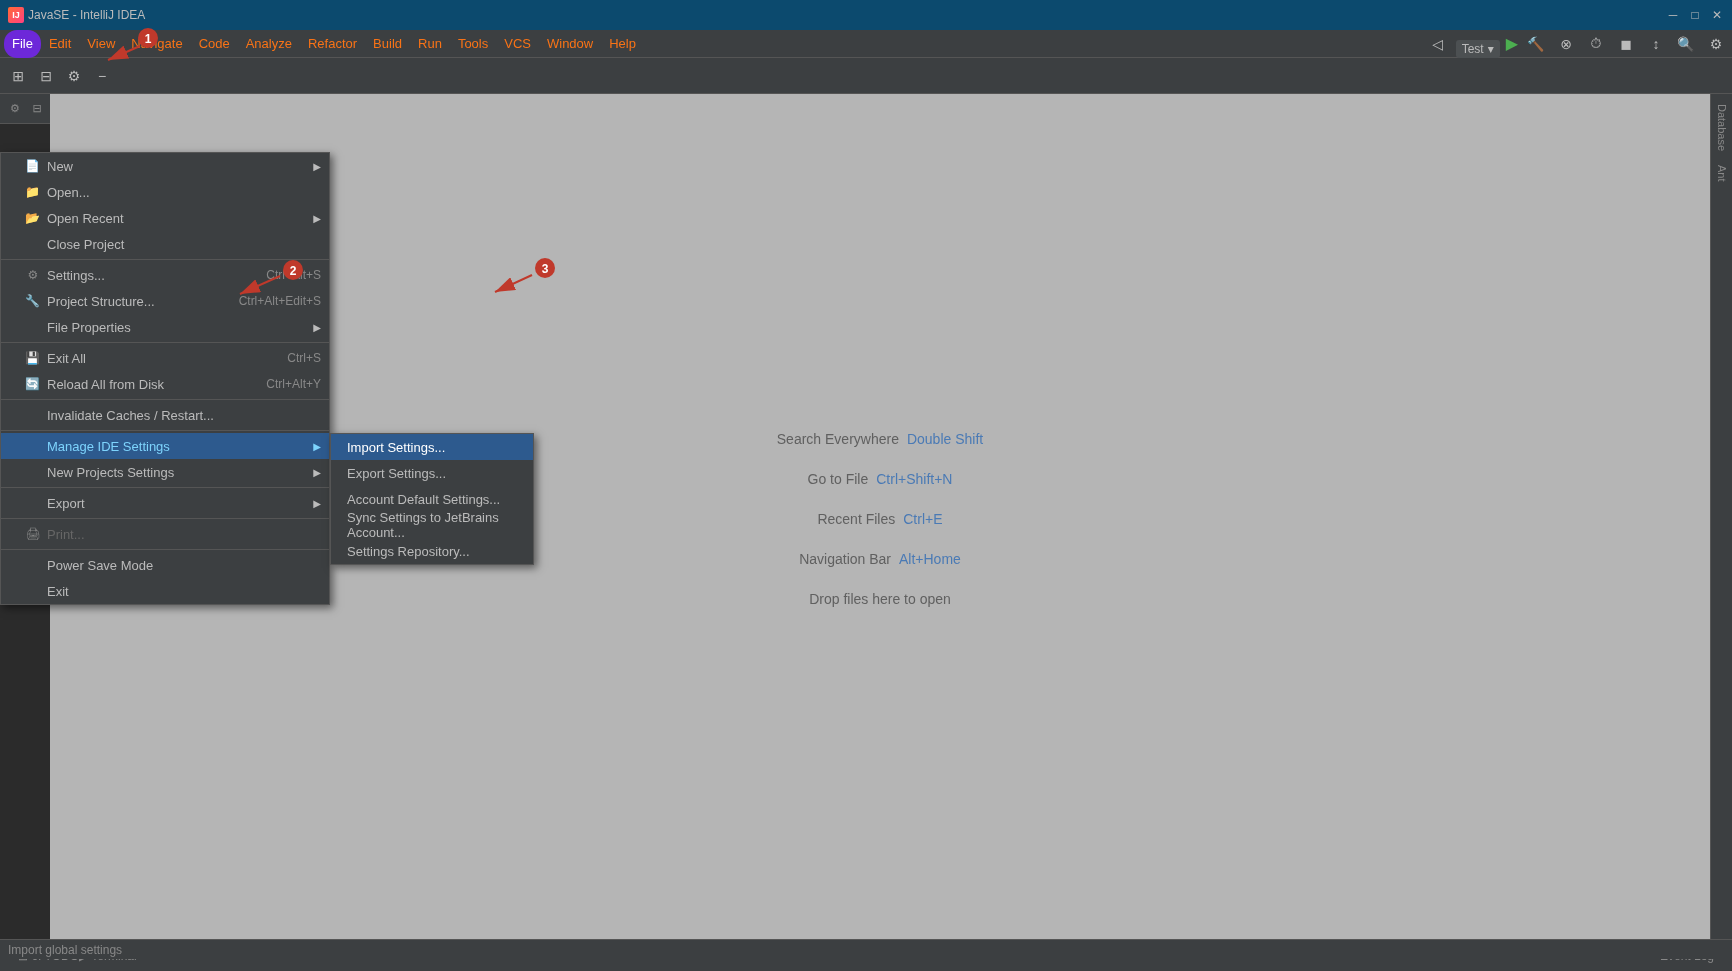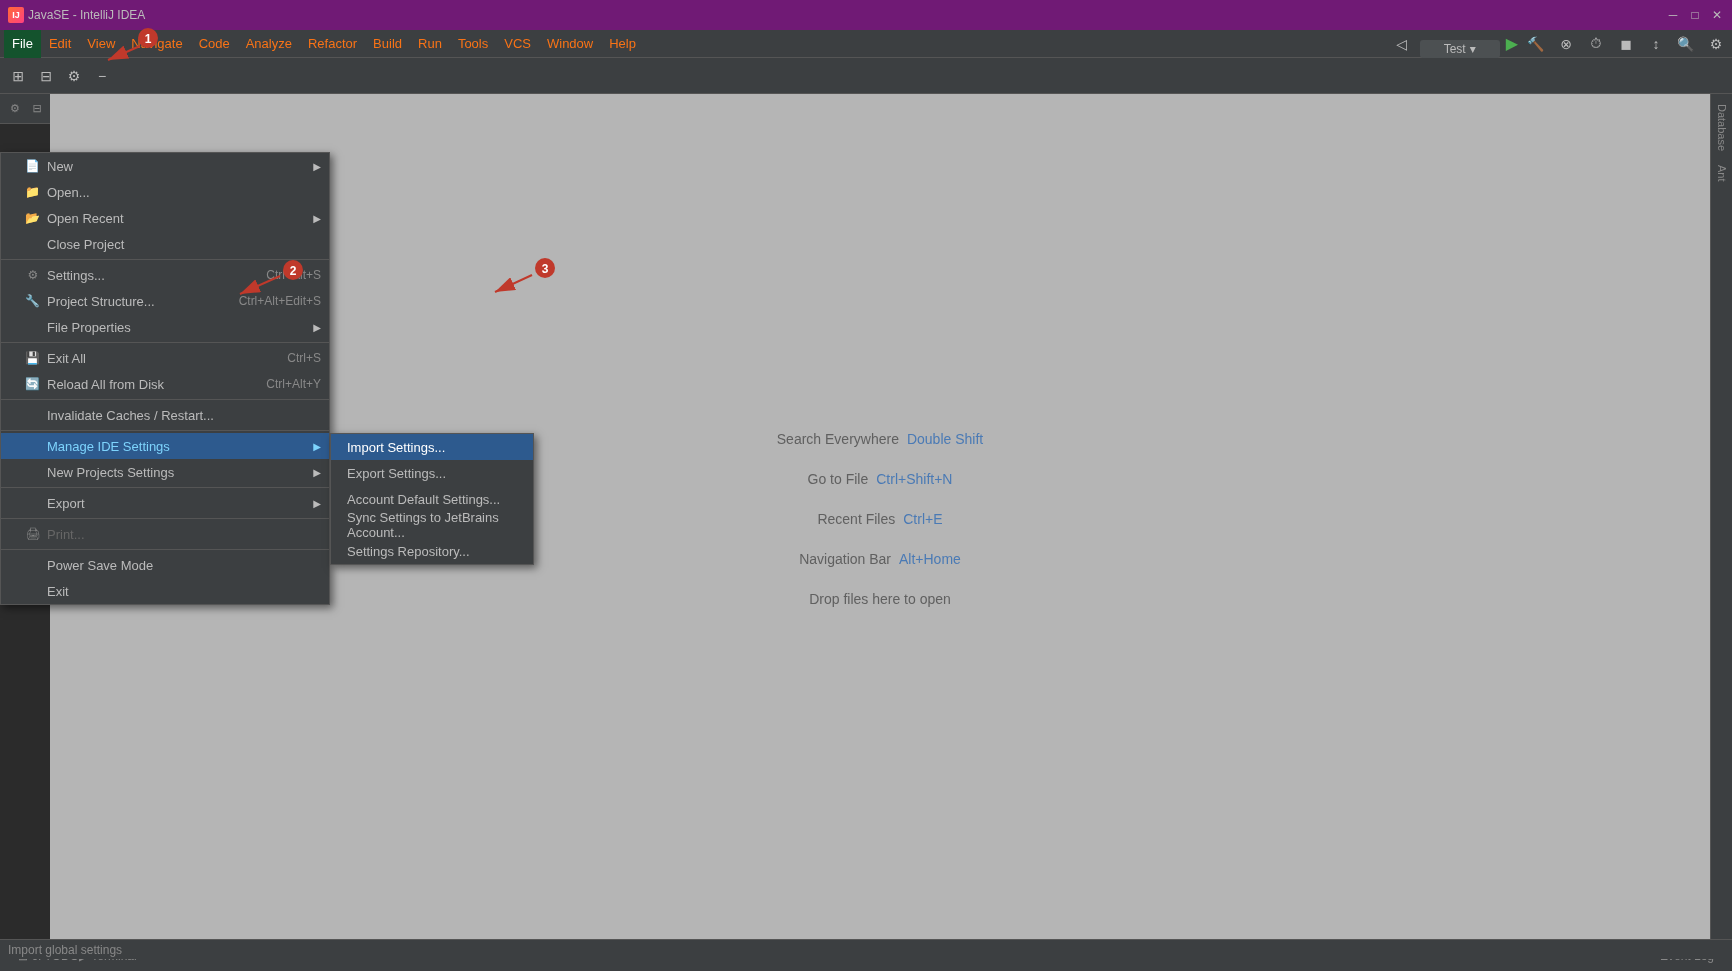--- a/index.html
+++ b/index.html
@@ -9,21 +9,21 @@
       background: #c0c0c0;
       width: 1732px;
       height: 971px;
       overflow: hidden;
       position: relative;
     }
 
     
     .title-bar {
       height: 30px;
-      background: #701a75;
+      background: #0c4a6e;
       display: flex;
       align-items: center;
       justify-content: space-between;
       padding: 0 8px;
       color: #bbb;
     }
     .title-bar-left {
       display: flex;
       align-items: center;
       gap: 4px;
@@ -72,22 +72,23 @@
     .menu-item {
       padding: 4px 8px;
       color: #f97316;
       cursor: pointer;
       font-size: 13px;
       height: 28px;
       display: flex;
       align-items: center;
     }
     .menu-item.active {
-      background: #14532d;
+      background: #6d28d9;
       color: white;
+      border-radius: 13px;
     }
     .menu-bar-right {
       margin-left: auto;
       display: flex;
       align-items: center;
       gap: 6px;
       color: #bbb;
     }
 
     
@@ -109,21 +110,21 @@
       color: #bbb;
       cursor: pointer;
       border-radius: 3px;
       font-size: 14px;
     }
     .run-config {
       display: flex;
       align-items: center;
       background: #4c5052;
       border-radius: 3px;
-      padding: 2px 24px;
+      padding: 2px 6px;
       gap: 4px;
       color: #bbb;
       font-size: 12px;
       cursor: pointer;
       margin-top: 10px;
     }
     .run-btn { color: #4caf50; font-size: 16px; cursor: pointer; }
 
     
     .main-container {

